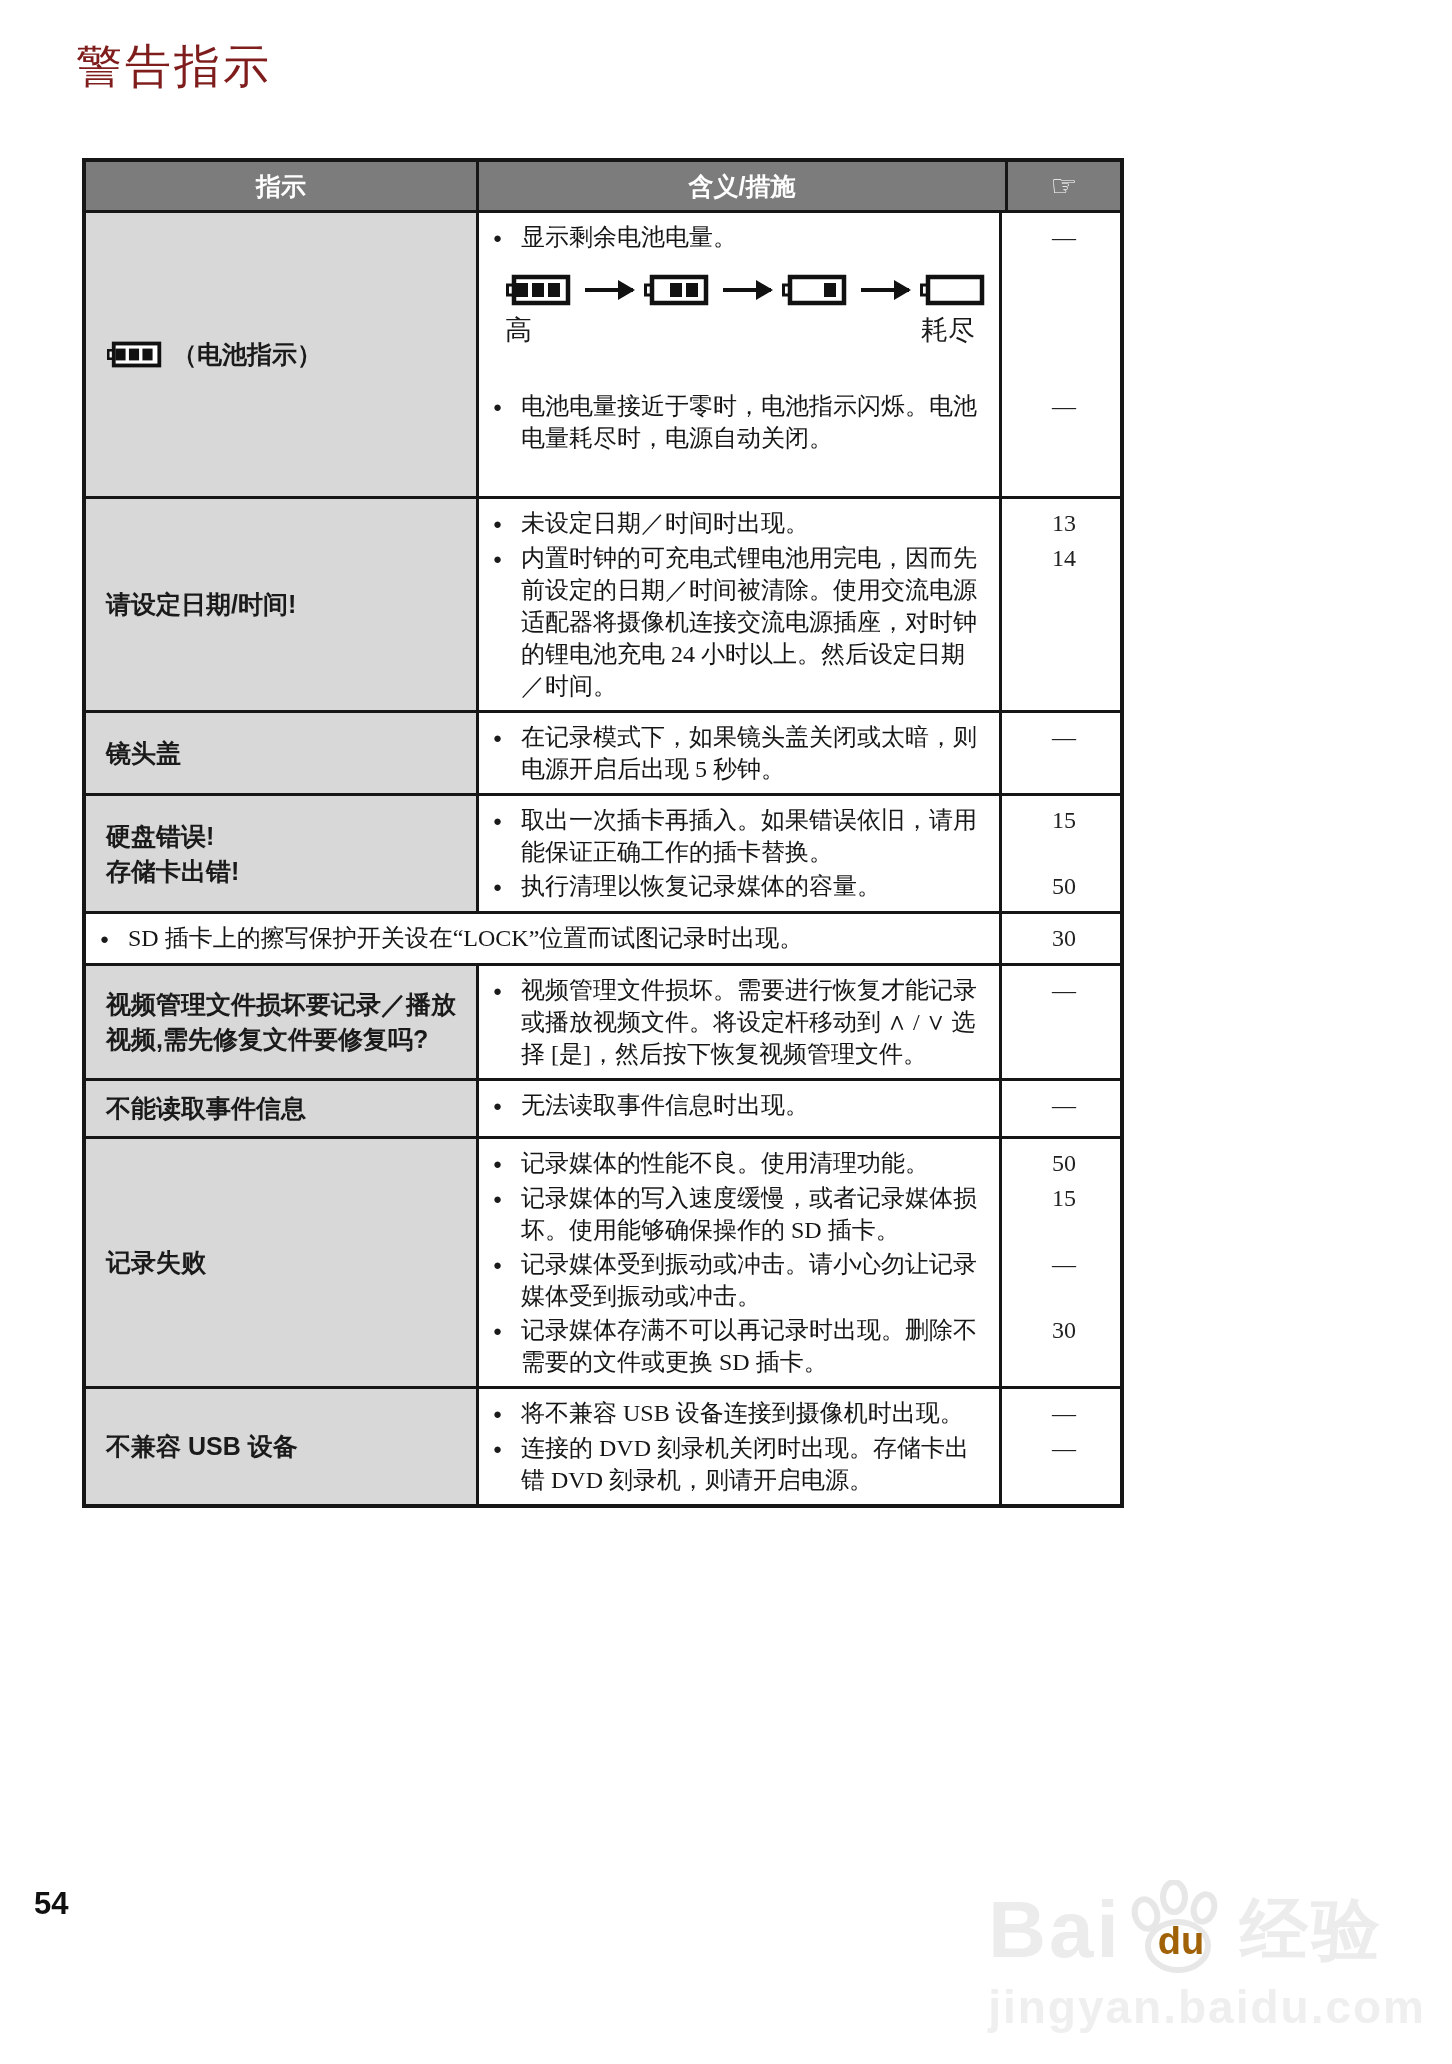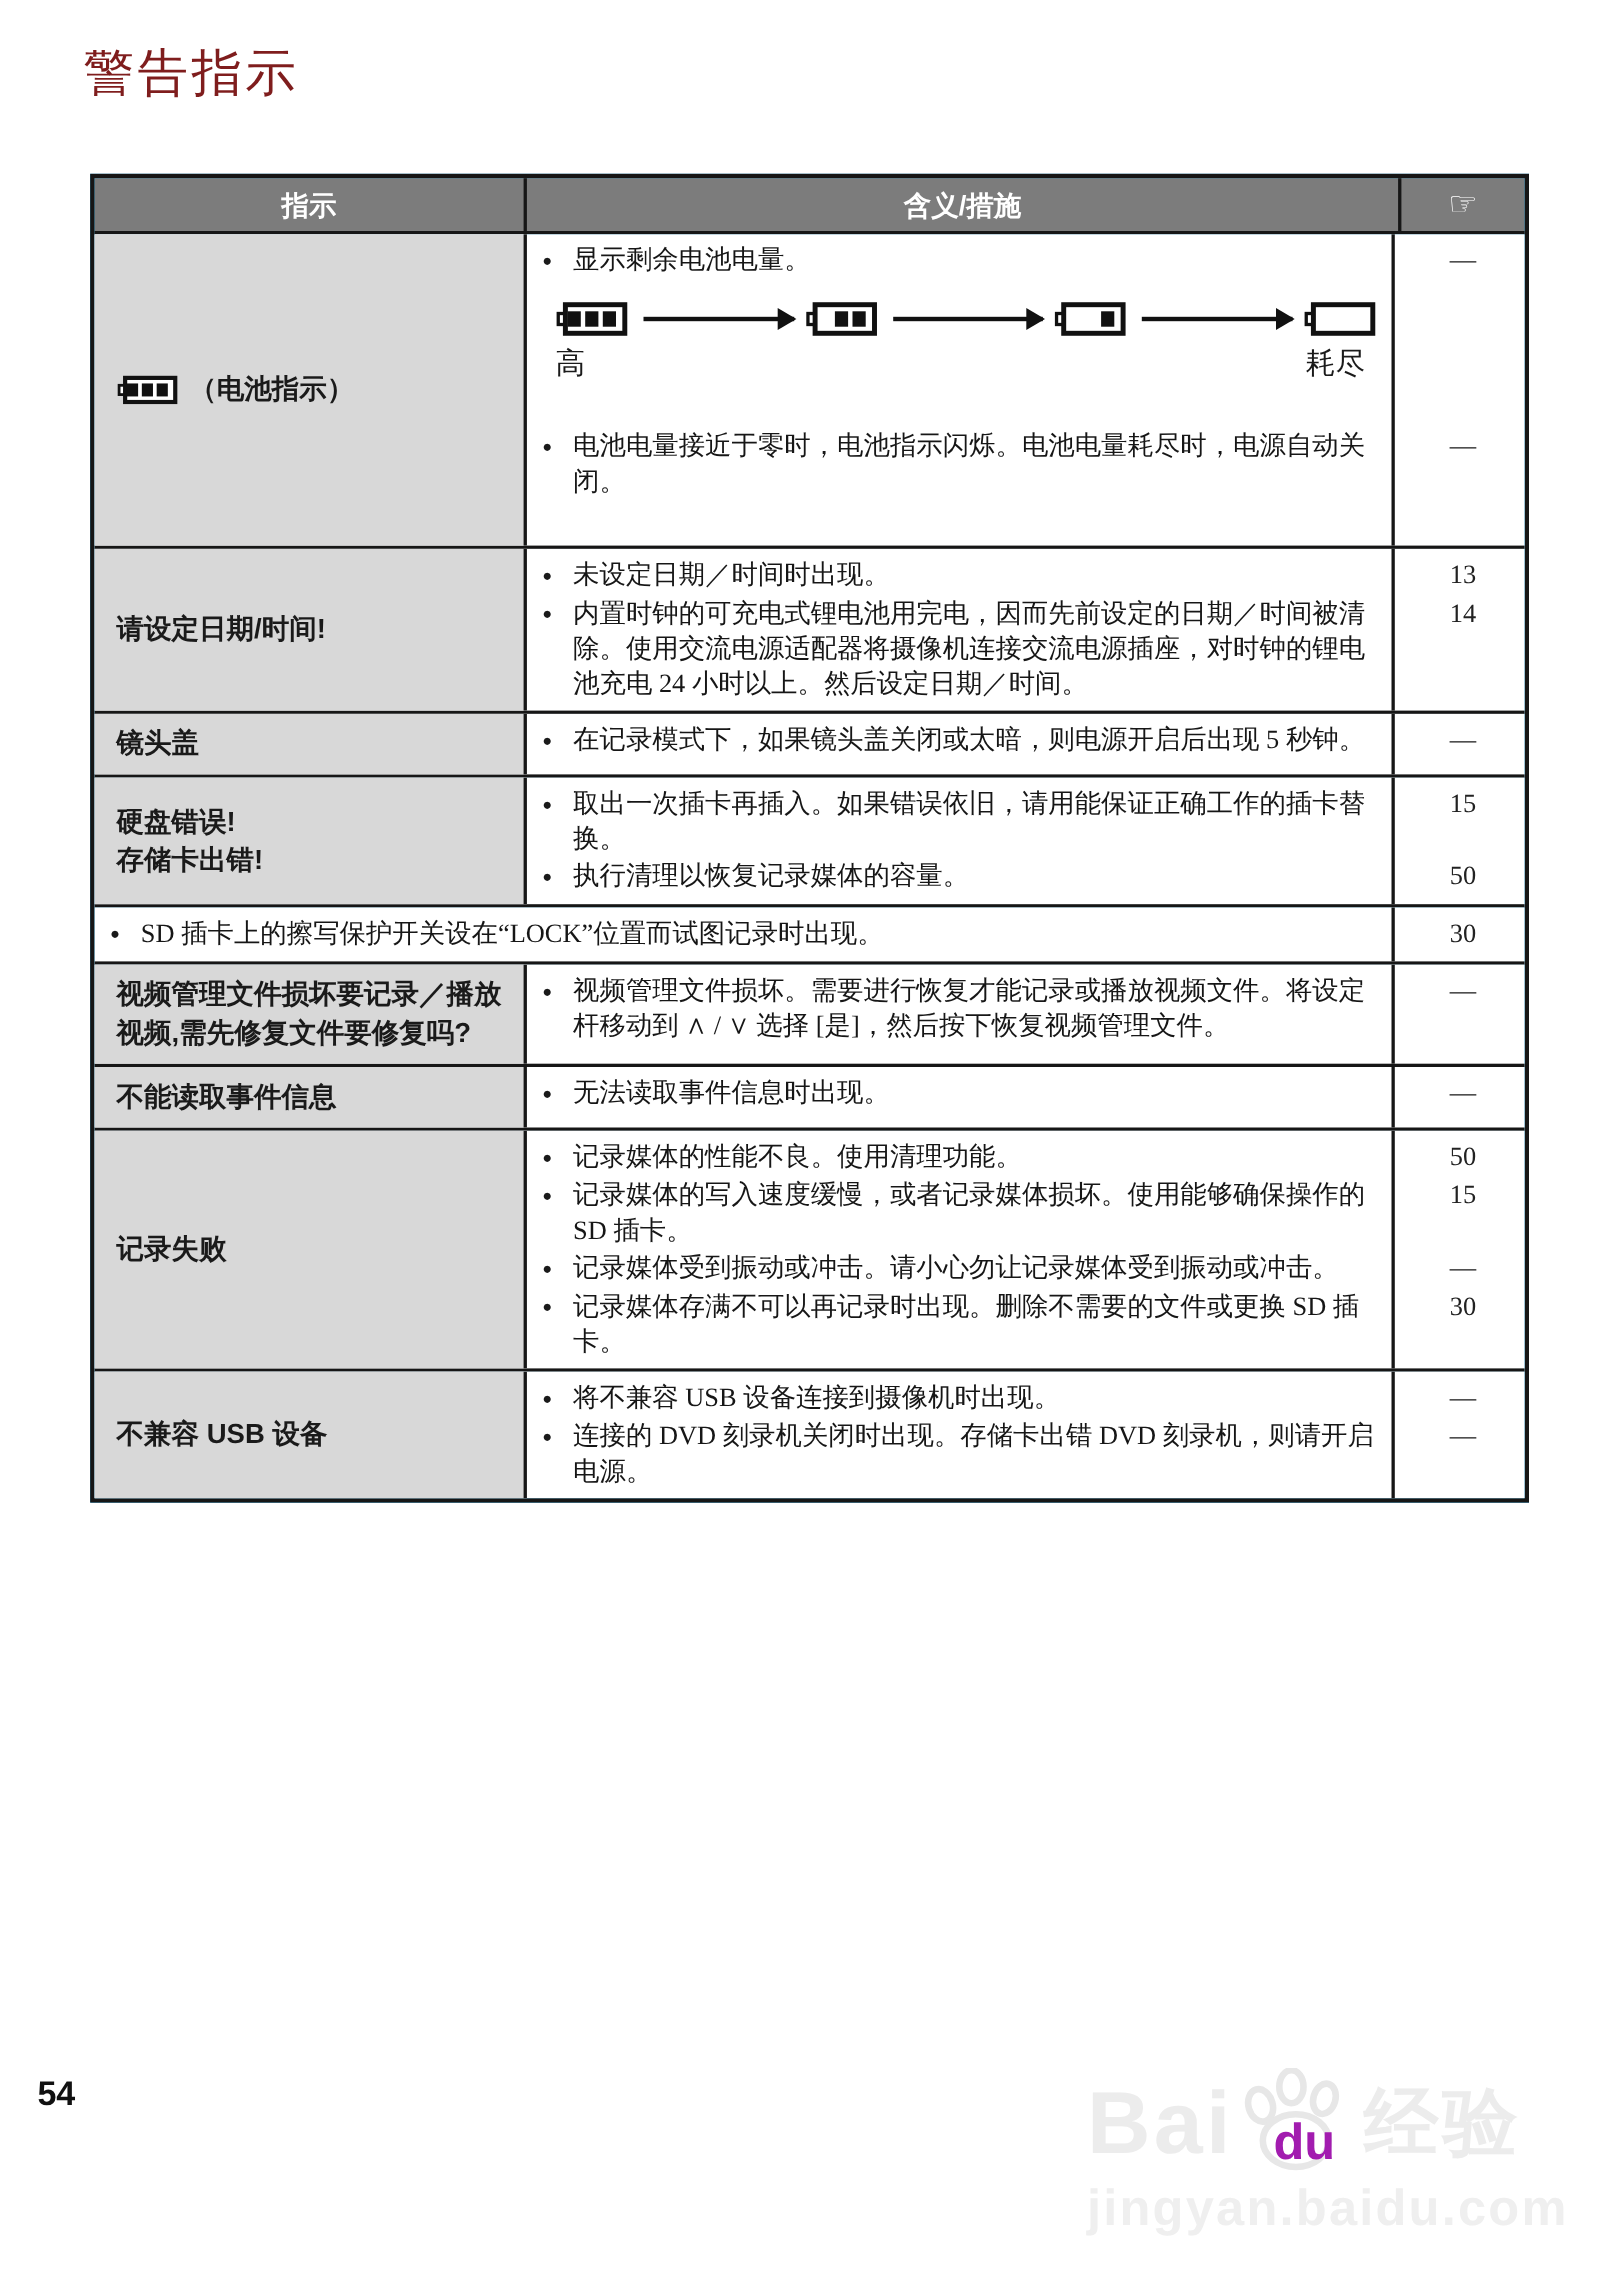--- a/index.html
+++ b/index.html
@@ -13,22 +13,22 @@
   body{
     width:1452px;height:2064px;background:#ffffff;position:relative;
     font-family:"Liberation Sans", sans-serif;color:var(--text);
     overflow:hidden;
   }
   .title{
     position:absolute;left:76px;top:36px;margin:0;
     font-size:46px;font-weight:normal;letter-spacing:3px;color:#7f1d1d;
   }
   .wtable{
-    position:absolute;left:82px;top:158px;width:1308px;
-    border:4px solid var(--border);box-sizing:border-box;background:#0ea5e9;
+    position:absolute;left:82px;top:158px;width:1042px;
+    border:4px solid var(--border);box-sizing:border-box;background:#c4b5fd;
   }
   .thead{
     display:flex;background:var(--header_bg);color:#fff;height:48px;
     border-bottom:3px solid var(--border);
   }
   .th{display:flex;align-items:center;justify-content:center;font-size:25px;font-weight:bold;box-sizing:border-box;}
   .th-ind{width:393px;border-right:3px solid var(--border);}
   .th-mean{flex:1;}
   .th-ref{width:115px;border-left:3px solid var(--border);}
   .hand{font-size:30px;line-height:30px;font-weight:normal;}
@@ -71,21 +71,21 @@
     font-family:"Liberation Serif", serif;font-size:27px;margin-top:6px;padding-right:10px;
   }
   .pagenum{
     position:absolute;left:34px;top:1886px;font-size:31px;font-weight:bold;color:#111;
   }
   .watermark{position:absolute;right:26px;top:1880px;}
   .wm-row{display:flex;align-items:center;}
   .wm-bai{font-size:80px;font-weight:bold;letter-spacing:3px;color:var(--watermark);}
   .wm-paw{position:relative;width:108px;height:100px;flex:none;margin:0 2px;}
   .wm-du{
-    position:absolute;left:34px;top:40px;font-size:46px;font-weight:bold;color:#a21caf;text-align:center;
+    position:absolute;left:34px;top:40px;font-size:38px;font-weight:bold;color:#a16207;text-align:center;
   }
   .wm-jy{font-size:68px;font-weight:bold;color:var(--watermark);margin-left:6px;letter-spacing:4px;}
   .wm-url{
     font-size:46px;font-weight:bold;color:#efefef;margin-top:0px;letter-spacing:2px;
     font-family:"Liberation Sans", sans-serif;
   }
 </style>
 </head>
 <body>
 

